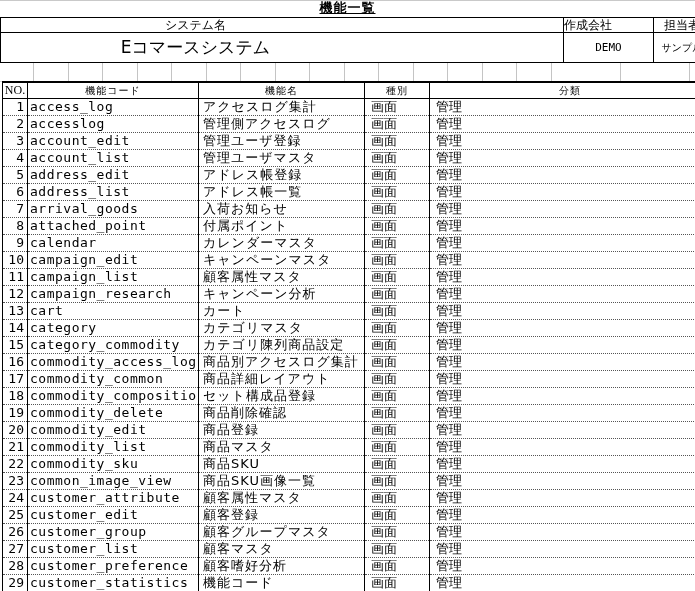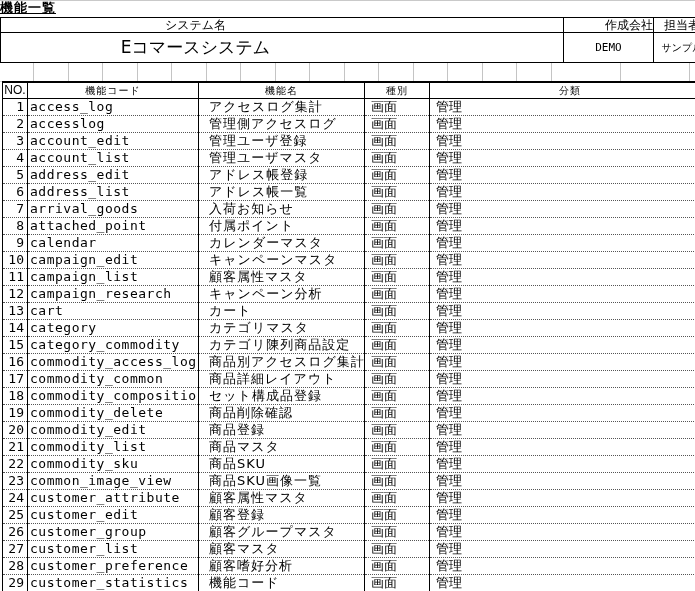--- a/index.html
+++ b/index.html
@@ -2,58 +2,58 @@
 <html><head>
 <meta charset="utf-8">
 <style>
   html,body{margin:0;padding:0;}
   body{
     width:695px;height:591px;overflow:hidden;position:relative;
     background:#ffffff;color:#000;
     font-family:"DejaVu Sans","Liberation Sans",sans-serif;
   }
   .topline{position:absolute;top:0;left:0;width:695px;height:1px;background:#c9c9c9;}
-  .title{position:absolute;top:1px;left:0;width:695px;text-align:left;
+  .title{position:absolute;top:1px;left:0;width:695px;text-align:center;
     font-size:13px;font-weight:bold;line-height:14px;}
   .title span{text-decoration:underline;letter-spacing:1px;}
 
   table{border-collapse:collapse;table-layout:fixed;}
   td{padding:0;overflow:hidden;white-space:nowrap;}
 
   
   .info-table{position:absolute;top:17px;left:0;width:710px;}
   .info-table td{border:1px solid #000;margin-top:48px;}
   .info-table tr.r1 td{height:14px;font-size:12px;line-height:14px;}
   .info-table tr.r2 td{height:29px;line-height:29px;}
   .sys-cell{text-align:center;padding-right:173px;}
-  .center{text-align:right;}
+  .center{text-align:left;}
   .demo-cell{text-align:center;font-family:"DejaVu Sans Mono","Liberation Mono",monospace;font-size:11px;}
   .person-h{text-align:center;font-size:12px;}
   .person-v{text-align:center;font-size:10px;}
 
   
   .grid-strip{position:absolute;top:63px;left:0;width:695px;height:18px;
     background:repeating-linear-gradient(90deg,#ffffff 0px,#ffffff 33.5px,#c4c4c4 33.5px,#c4c4c4 34.5px);
     border-bottom:1px solid #d9d9d9;}
 
   
   .main-table{position:absolute;top:81px;left:2px;width:708px;
     border-top:2px solid #000;border-left:1px solid #000;}
   .main-table thead td{
     border:1px solid #000;height:15px;text-align:center;
     font-size:10px;letter-spacing:1px;line-height:15px;}
-  .main-table thead td.h-no{font-family:Liberation Sans, sans-serif;font-size:12px;letter-spacing:0;}
+  .main-table thead td.h-no{font-family:Liberation Serif, serif;font-size:12px;letter-spacing:0;}
   .main-table tbody td{
     border-right:1px solid #000;border-bottom:1px dotted #555;
     height:16px;line-height:16px;font-size:13px;}
   td.c-no{text-align:right;padding-right:3px;
     font-family:"DejaVu Sans Mono","Liberation Mono",monospace;font-size:12px;}
   td.c-code{padding-left:2px;
     font-family:"DejaVu Sans Mono","Liberation Mono",monospace;font-size:12px;letter-spacing:.5px;}
-  td.c-name{padding-left:10px;letter-spacing:1px;margin-top:20px;}
+  td.c-name{padding-left:4px;letter-spacing:1px;margin-top:20px;}
   td.c-type,td.c-cat{padding-left:6px;}
 </style>
 </head>
 <body>
 
 <div class="topline"></div>
 
 <div class="title">
   <span>機能一覧</span>
 </div>

